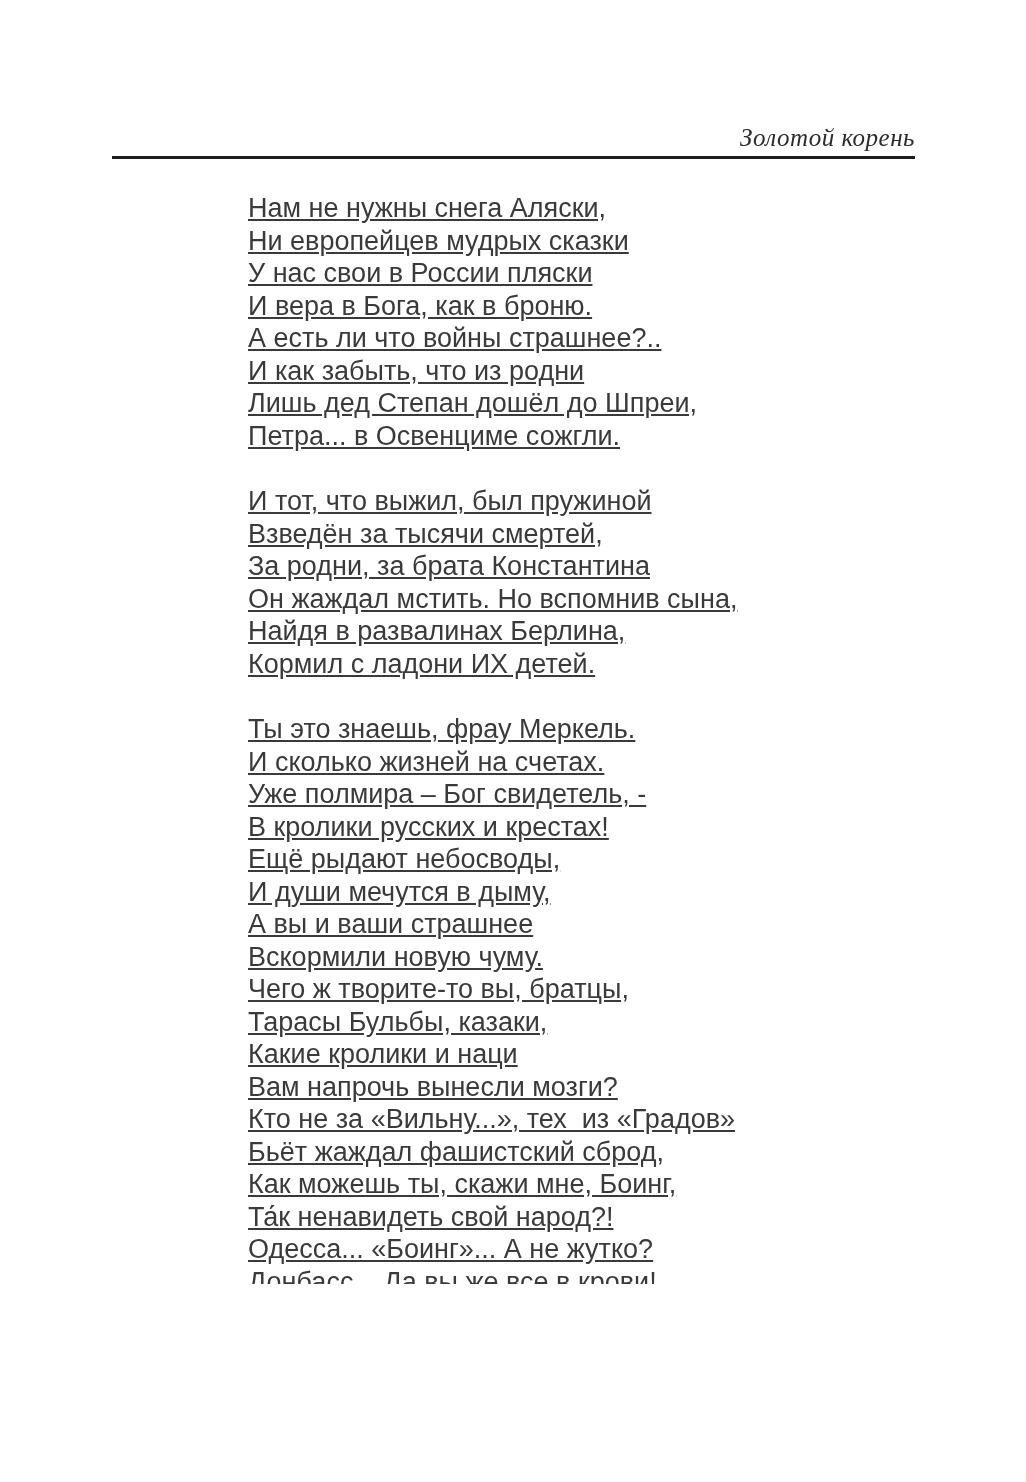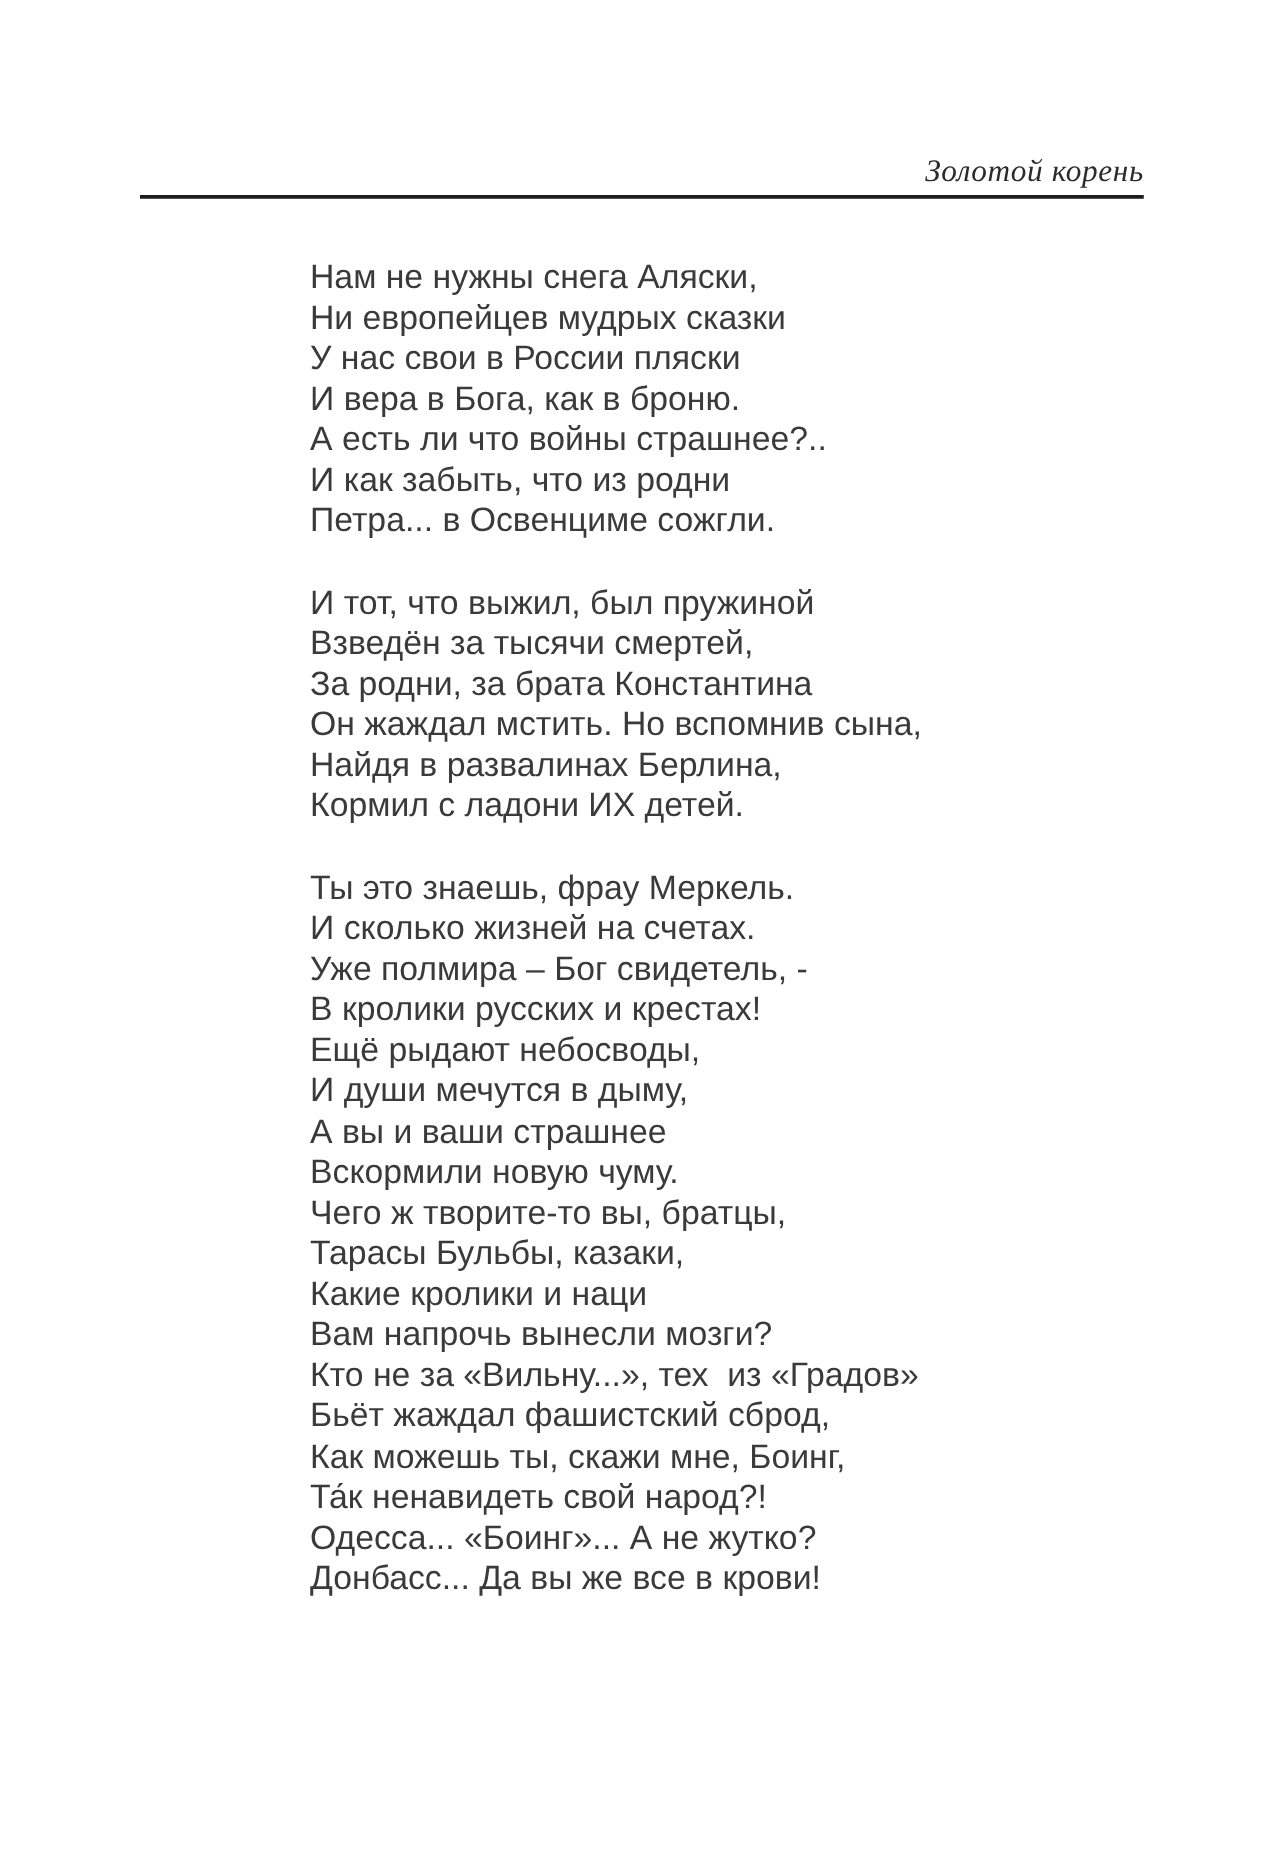--- a/index.html
+++ b/index.html
@@ -33,21 +33,21 @@
     background: #1d1d1d;
   }
   .poem {
     position: absolute;
     top: 192px;
     left: 248px;
     font-size: 27px;
     line-height: 32.5px;
     color: #3a3a3a;
   }
-  .stanza { margin: 13px 0 33px 0; }
+  .stanza { margin: 0 0 33px 0; text-decoration: underline; }
   .line { margin: 0; white-space: pre; }
   .footer {
     position: absolute;
     top: 1328px;
     left: 0;
     width: 100%;
     display: flex;
     justify-content: center;
     align-items: flex-start;
     gap: 20px;
@@ -71,20 +71,21 @@
   <div class="head-rule"></div>
 
   <div class="poem">
       <div class="stanza">
         <p class="line">Нам не нужны снега Аляски,</p>
         <p class="line">Ни европейцев мудрых сказки</p>
         <p class="line">У нас свои в России пляски</p>
         <p class="line">И вера в Бога, как в броню.</p>
         <p class="line">А есть ли что войны страшнее?..</p>
         <p class="line">И как забыть, что из родни</p>
+        <p class="line">Лишь дед Степан дошёл до Шпреи,</p>
         <p class="line">Петра... в Освенциме сожгли.</p>
       </div>
       <div class="stanza">
         <p class="line">И тот, что выжил, был пружиной</p>
         <p class="line">Взведён за тысячи смертей,</p>
         <p class="line">За родни, за брата Константина</p>
         <p class="line">Он жаждал мстить. Но вспомнив сына,</p>
         <p class="line">Найдя в развалинах Берлина,</p>
         <p class="line">Кормил с ладони ИХ детей.</p>
       </div>

